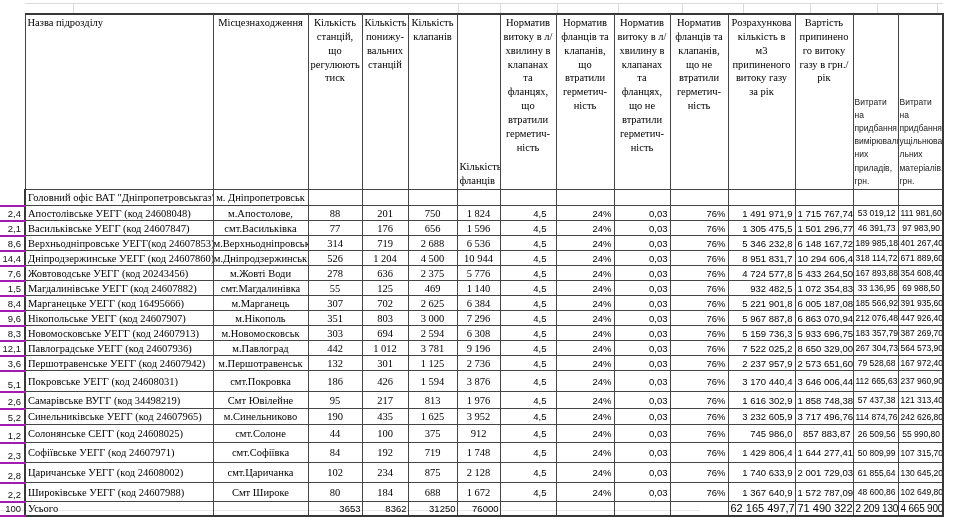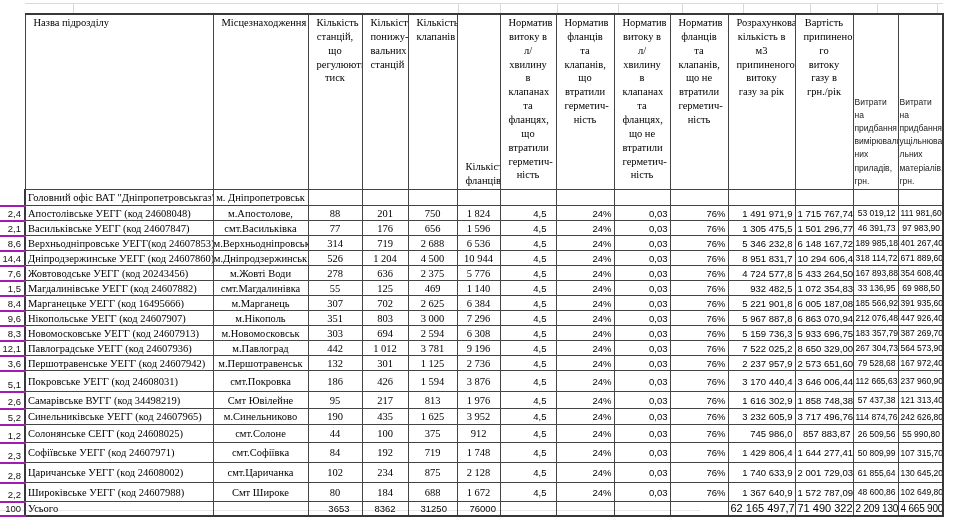--- a/index.html
+++ b/index.html
@@ -12,21 +12,21 @@
 
   table.sheet {
     border-collapse:collapse; table-layout:fixed;
     position:absolute; left:0; top:13px; width:943px;
   }
   th, td { border:1px solid #454545; padding:0; overflow:hidden; }
 
   
   thead th {
     font-weight:normal; font-size:10.5px; line-height:1.32;
-    vertical-align:top; text-align:center; padding:1px 8px;
+    vertical-align:top; text-align:center; padding:1px 2px;
     border-top:2px solid #383838; height:172px;
   }
   th.h-num { border:none; }
   th.h-name { text-align:left; }
   th.h-fl { vertical-align:bottom; text-align:left;margin-top:48px; }
   th.h-dev, th.h-mat {
     vertical-align:bottom; text-align:left;
     font-family:"Liberation Sans", sans-serif; font-size:8.5px;
     line-height:1.55; color:#222; padding:1px;
   }
@@ -55,21 +55,21 @@
     font-family:"Liberation Sans", sans-serif; text-align:right;
     padding:0 2px; font-size:9.5px;
   }
   .f-n1 { padding-right:9px; }
   .f-dev, .f-mat { font-size:8.5px; }
   .c-mat, .h-mat { border-right:2px solid #383838; }
   tbody tr:last-child td:not(.c-num) { border-bottom:2px solid #383838; }
 
   .total-row .c-cnt, .total-row .c-flg {
     font-family:"Liberation Sans", sans-serif; font-size:9.5px;
-    text-align:right; padding:0 12px;
+    text-align:right; padding:0 1px;
   }
   .total-row .f-calc, .total-row .f-cost { font-size:11px; }
   .total-row .f-dev, .total-row .f-mat { font-size:10px; letter-spacing:-0.2px;margin-left:35px; }
 </style>
 </head>
 <body>
 
 <div class="gridline" style="left:25px; top:3px; width:918px; height:1px;"></div>
 <div class="gridline" style="left:73px;  top:3px; width:1px; height:10px;"></div>
 <div class="gridline" style="left:458px; top:3px; width:1px; height:10px;"></div>

